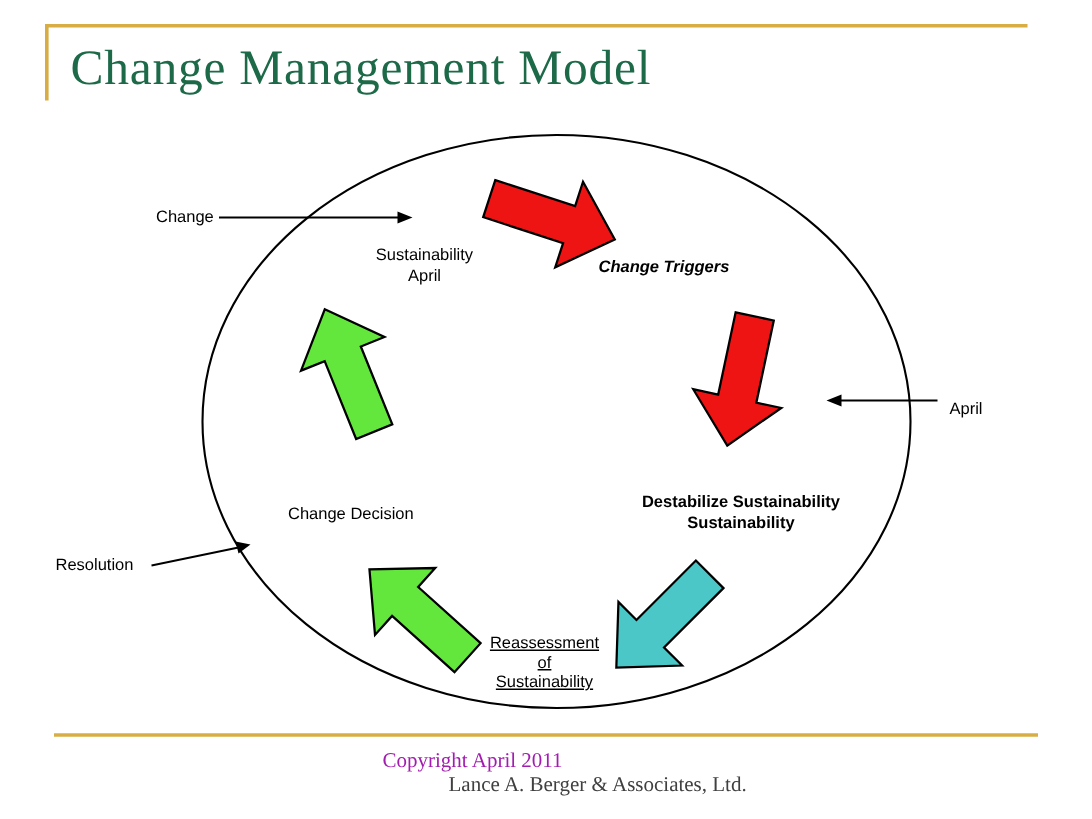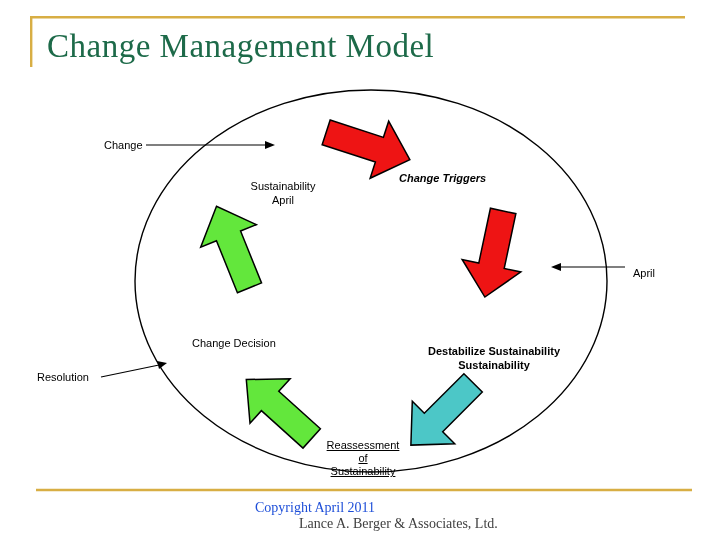--- a/index.html
+++ b/index.html
@@ -20,21 +20,21 @@
     font-weight:400;
     text-align:center;
   }
   .lbl{
     font-size:11px;
     color:#000000;
     line-height:14px;
     white-space:nowrap;
   }
   .lbl.bold{font-weight:bold;}
-  .center{text-align:center;white-space:normal;margin-top:16px;}
+  .center{text-align:center;white-space:normal;}
   .lbl.tight{line-height:13px;text-decoration:underline;}
   .footer-line{
     font-family:"Liberation Serif",serif;
     font-size:14px;
     white-space:nowrap;
   }
 </style>
 </head>
 <body>
 
@@ -85,16 +85,16 @@
   </div>
 
   <div class="abs lbl" style="left:192px;top:336px;">Change Decision</div>
 
   <div class="abs lbl tight center" style="left:308px;top:423px;width:110px;">
     <div>Reassessment</div>
     <div>of</div>
     <div>Sustainability</div>
   </div>
 
-  <div class="abs footer-line" style="left: 255px; top: 500px; color: #1d4ed8;">Copyright April 2011</div>
+  <div class="abs footer-line" style="left: 255px; top: 500px; color: #a21caf;">Copyright April 2011</div>
   <div class="abs footer-line" style="left: 299px; top: 516px; color: #404040;">Lance A. Berger &amp; Associates, Ltd.</div>
 
 </div>
 
 </body></html>

